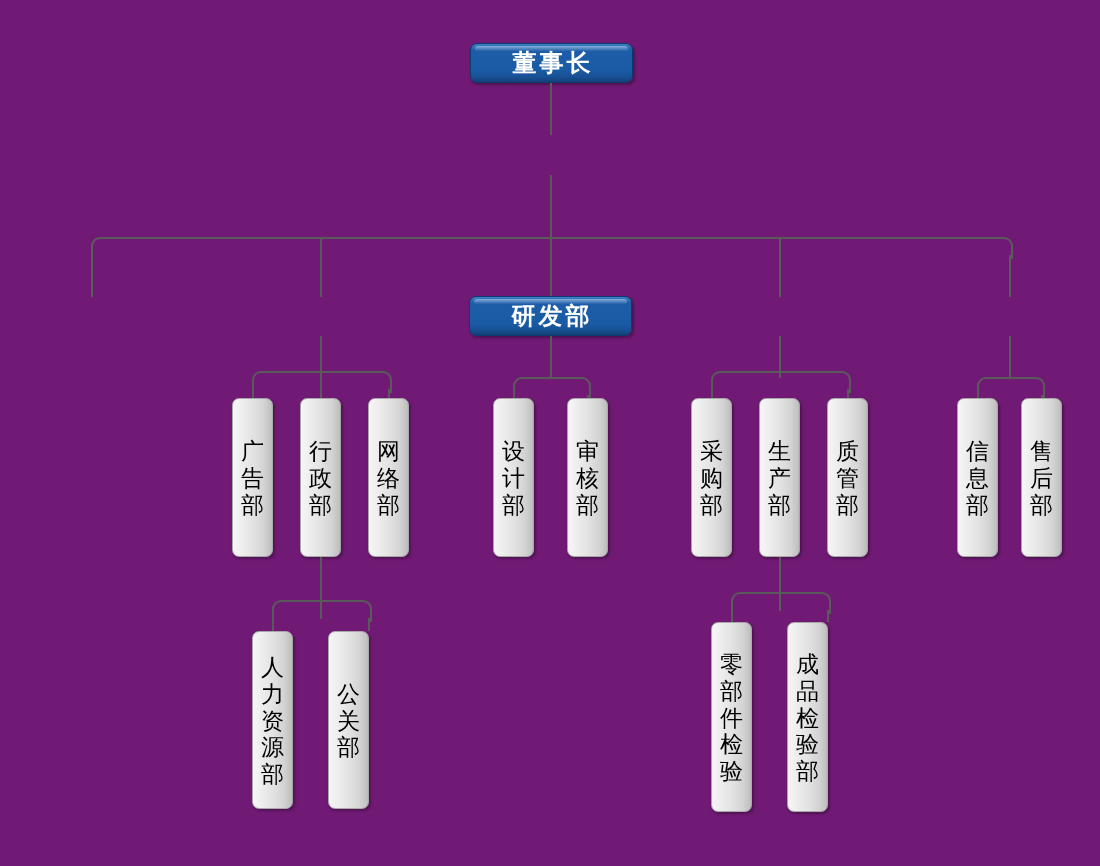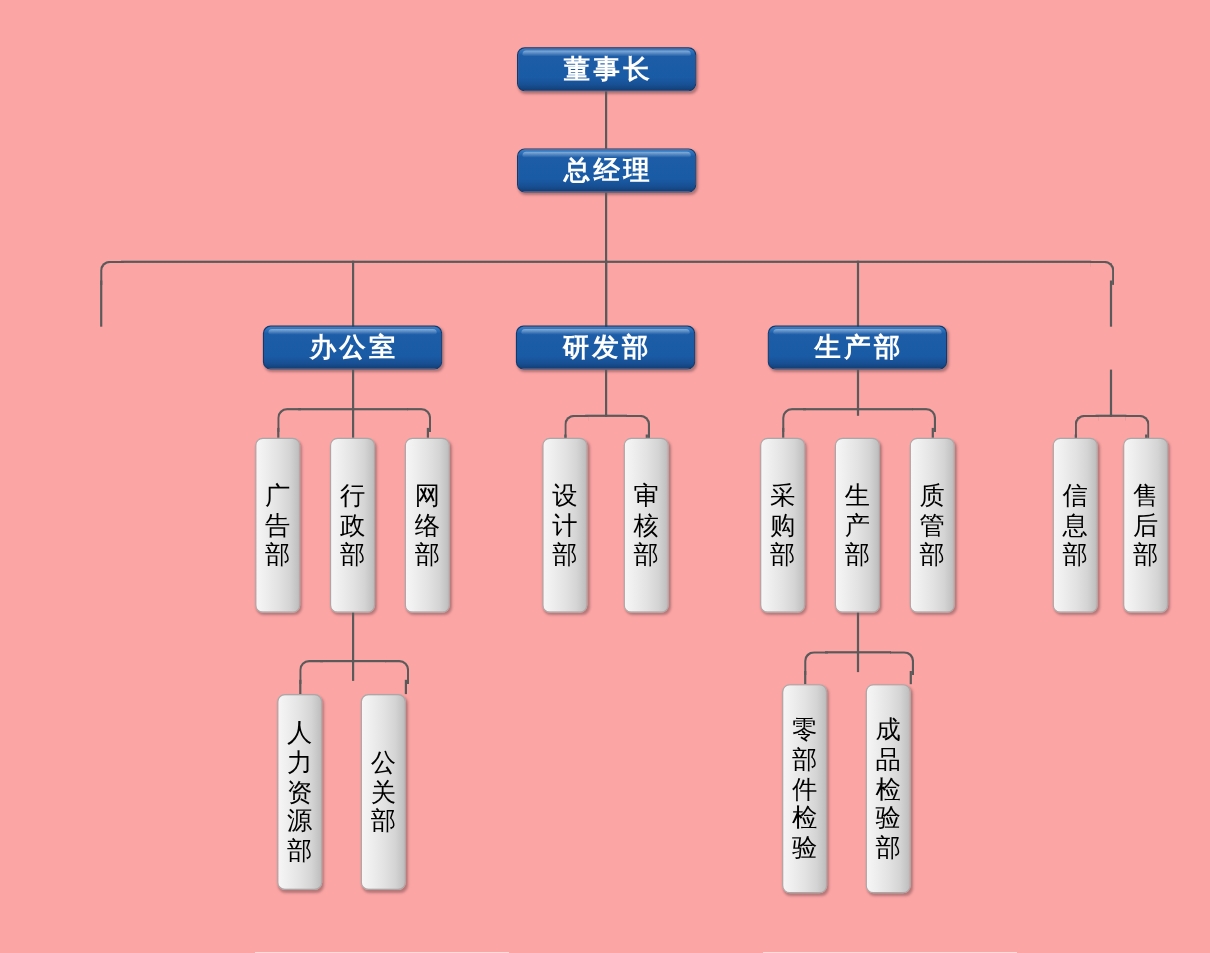--- a/index.html
+++ b/index.html
@@ -7,21 +7,21 @@
     padding: 0;
     background: #ffffff;
   }
   body {
     font-family: "DejaVu Sans", "Liberation Sans", sans-serif;
   }
   #org-root {
     position: relative;
     width: 1100px;
     height: 866px;
-    background: #fca5a5;
+    background: #701a75;
     overflow: hidden;
   }
   
   .conn {
     position: absolute;
     background: #5a5a5a;
   }
   .conn-v { width: 2px; }
   .conn-h { height: 2px; }
 
@@ -102,46 +102,37 @@
 <body>
 
 <div id="org-root">
 
   <div class="node-blue" style="left:470px; top:43px; width:163px; height:40px;">
     <span>董事长</span>
   </div>
 
   <div class="conn conn-v" style="left:550px; top:83px; height:52px;"></div>
 
-  <div class="node-blue" style="left:470px; top:135px; width:163px; height:40px;">
-    <span>总经理</span>
-  </div>
 
   <div class="conn conn-v" style="left:550px; top:175px; height:122px;"></div>
 
   <div class="corner corner-tl" style="left:91px; top:237px; width:20px; height:20px;"></div>
   <div class="conn conn-h" style="left:110px; top:237px; width:442px;"></div>
   <div class="conn conn-v" style="left:91px; top:255px; height:42px;"></div>
 
   <div class="conn conn-h" style="left:550px; top:237px; width:442px;"></div>
   <div class="corner corner-tr" style="left:991px; top:237px; width:20px; height:20px;"></div>
   <div class="conn conn-v" style="left:1009px; top:255px; height:42px;"></div>
 
   <div class="conn conn-v" style="left:320px; top:237px; height:60px;"></div>
   <div class="conn conn-v" style="left:550px; top:237px; height:60px;"></div>
   <div class="conn conn-v" style="left:779px; top:237px; height:60px;"></div>
 
-  <div class="node-blue" style="left:239px; top:296px; width:163px; height:40px;">
-    <span>办公室</span>
-  </div>
   <div class="node-blue" style="left:469px; top:296px; width:163px; height:40px;">
     <span>研发部</span>
-  </div>
-  <div class="node-blue" style="left:698px; top:296px; width:163px; height:40px;">
-    <span>生产部</span>
   </div>
 
   <div class="conn conn-v" style="left:320px; top:336px; height:62px;"></div>
   <div class="corner corner-tl" style="left:252px; top:371px; width:20px; height:20px;"></div>
   <div class="conn conn-h" style="left:271px; top:371px; width:51px;"></div>
   <div class="conn conn-h" style="left:320px; top:371px; width:51px;"></div>
   <div class="corner corner-tr" style="left:370px; top:371px; width:20px; height:20px;"></div>
   <div class="conn conn-v" style="left:252px; top:389px; height:9px;"></div>
   <div class="conn conn-v" style="left:388px; top:389px; height:9px;"></div>
 

